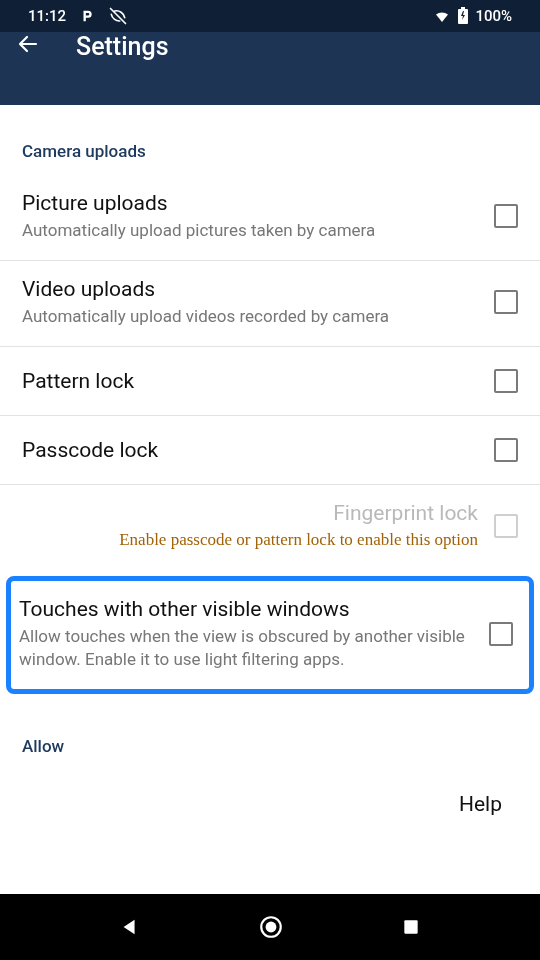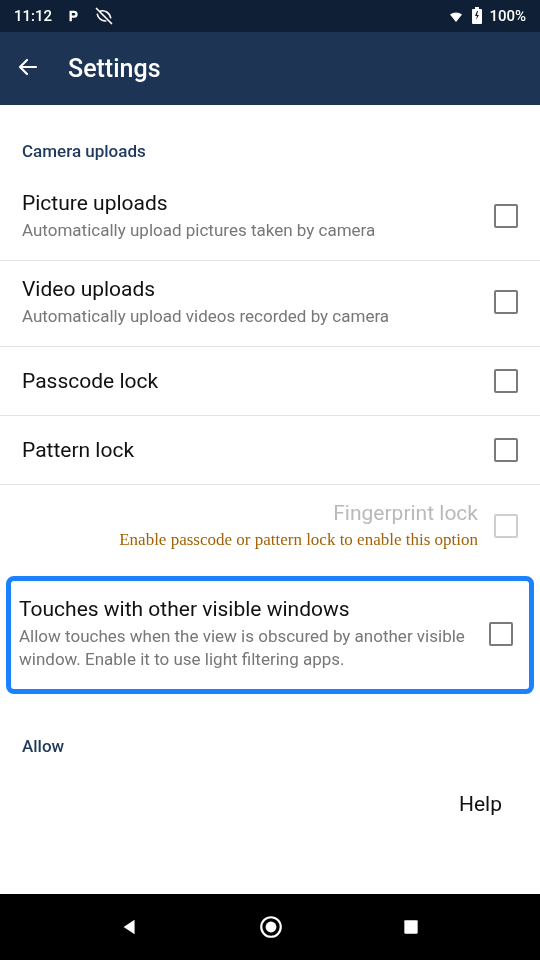--- a/index.html
+++ b/index.html
@@ -11,34 +11,34 @@
       overflow: hidden;
       position: relative;
     }
     .status-bar {
       height: 32px;
       background: #0f1f35;
       color: #ffffff;
       display: flex;
       align-items: center;
       justify-content: space-between;
-      padding: 0 14px;
+      padding: 0 28px;
       font-size: 15px;
       font-weight: 500;
     }
     .status-left { display: flex; align-items: center; gap: 14px; }
     .status-right { display: flex; align-items: center; gap: 6px; justify-content: center; }
     .status-icon { display: inline-flex; align-items: center; }
     .app-bar {
       height: 73px;
       background: #1e3454;
       display: flex;
-      align-items: center;
+      align-items: flex-start;
       padding: 0 16px;
-      gap: 28px;
+      gap: 36px;
     }
     .back-arrow { color: #ffffff; width: 24px; height: 24px; }
     .app-title {
       color: #ffffff;
       font-size: 25px;
       font-weight: 500;
     }
     .content {
       background: #ffffff;
     }
@@ -157,28 +157,28 @@
     <div class="row-text">
       <div class="row-title">Video uploads</div>
       <div class="row-sub">Automatically upload videos recorded by camera</div>
     </div>
     <div class="checkbox"></div>
   </div>
 
 
   <div class="row single">
     <div class="row-text">
+      <div class="row-title">Pattern lock</div>
+    </div>
+    <div class="checkbox"></div>
+  </div>
+
+  <div class="row single">
+    <div class="row-text">
       <div class="row-title">Passcode lock</div>
-    </div>
-    <div class="checkbox"></div>
-  </div>
-
-  <div class="row single">
-    <div class="row-text">
-      <div class="row-title">Pattern lock</div>
     </div>
     <div class="checkbox"></div>
   </div>
 
   <div class="row disabled no-border">
     <div class="row-text">
       <div class="row-title">Fingerprint lock</div>
       <div class="row-sub">Enable passcode or pattern lock to enable this option</div>
     </div>
     <div class="checkbox"></div>

